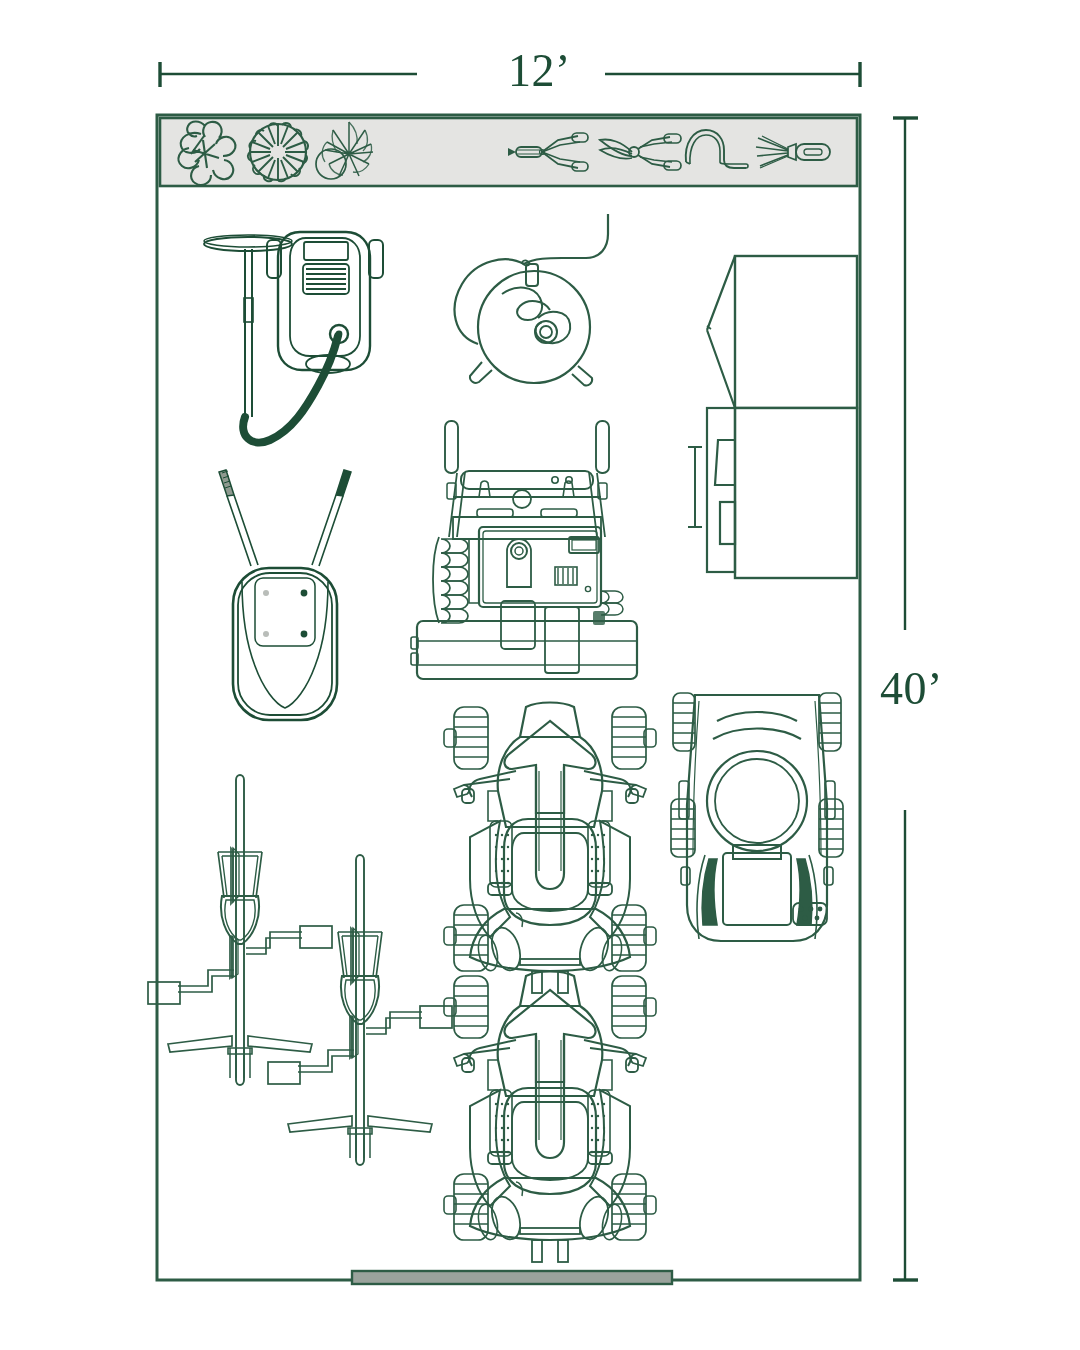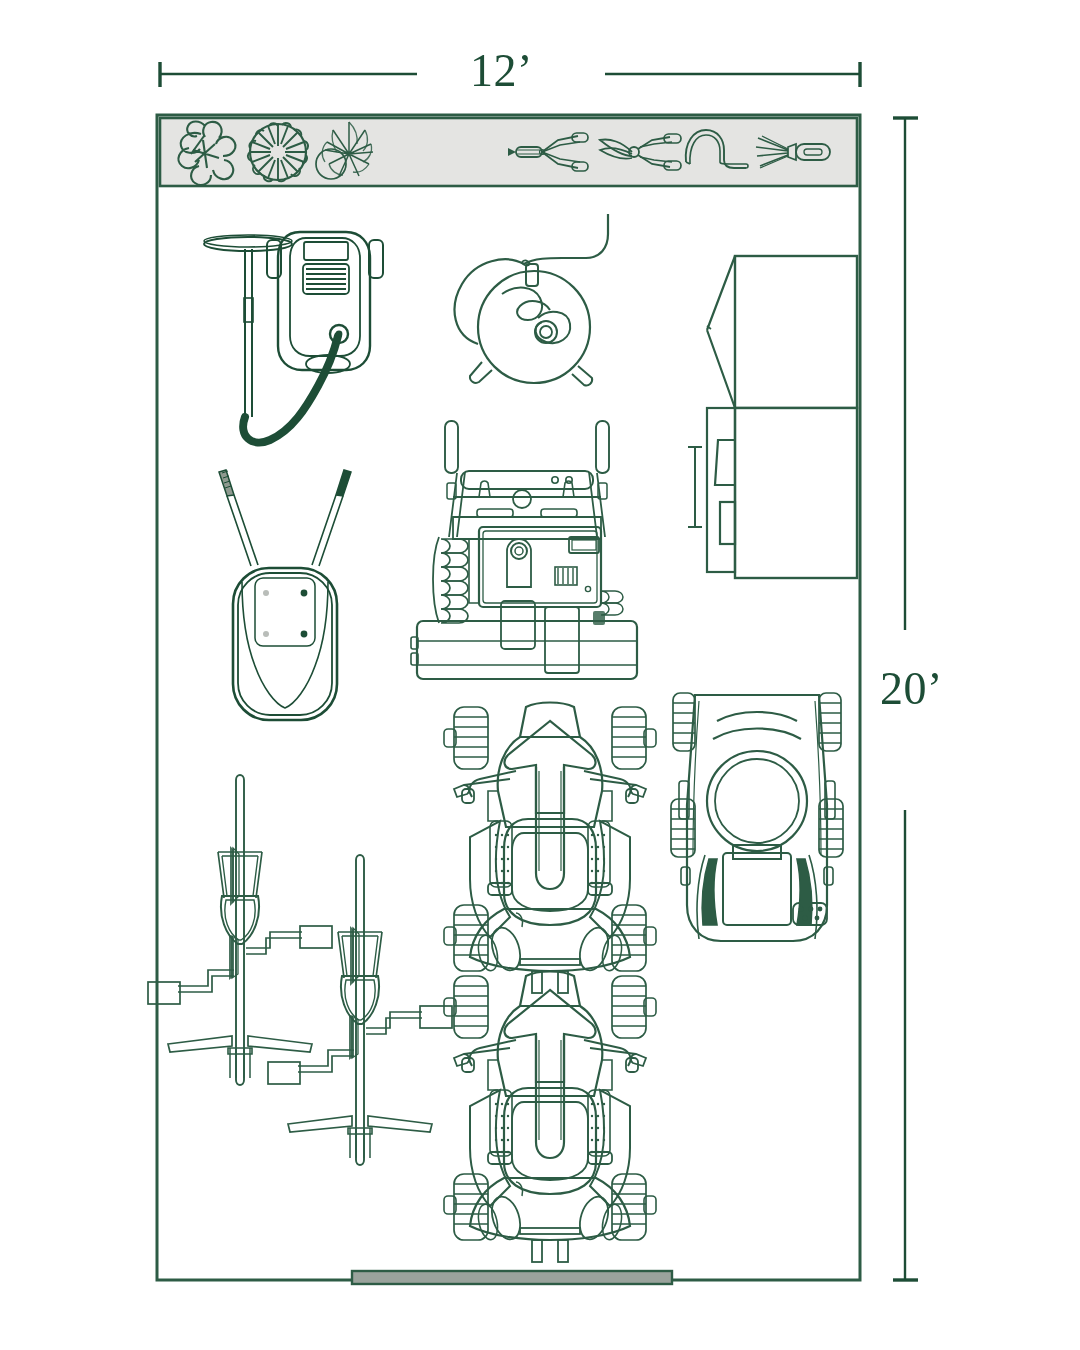--- a/index.html
+++ b/index.html
@@ -25,21 +25,21 @@
     height: 1350px;
   }
   .dim-label {
     position: absolute;
     color: #1d4d36;
     font-size: 46px;
     font-family: "Liberation Serif", "DejaVu Serif", serif;
     letter-spacing: 0.5px;
     white-space: nowrap;
   }
-  #dim-width-label { left: 470px; top: 44px; }
+  #dim-width-label { left: 508px; top: 44px; }
   #dim-height-label { left: 880px; top: 662px; }
 </style>
 </head>
 <body>
 
 <div id="plan-root">
 
   <svg class="plan" viewBox="0 0 1080 1350" xmlns="http://www.w3.org/2000/svg">
 
     <defs>
@@ -438,15 +438,15 @@
       <use href="#g-bicycle" transform="translate(240,930)"></use>
     </g>
     <g>
       <use href="#g-bicycle" transform="translate(360,1010)"></use>
     </g>
 
   </svg>
 
   <div class="dim-label" id="dim-width-label">12’</div>
 
-  <div class="dim-label" id="dim-height-label">20’</div>
+  <div class="dim-label" id="dim-height-label">40’</div>
 
 </div>
 
 </body></html>

